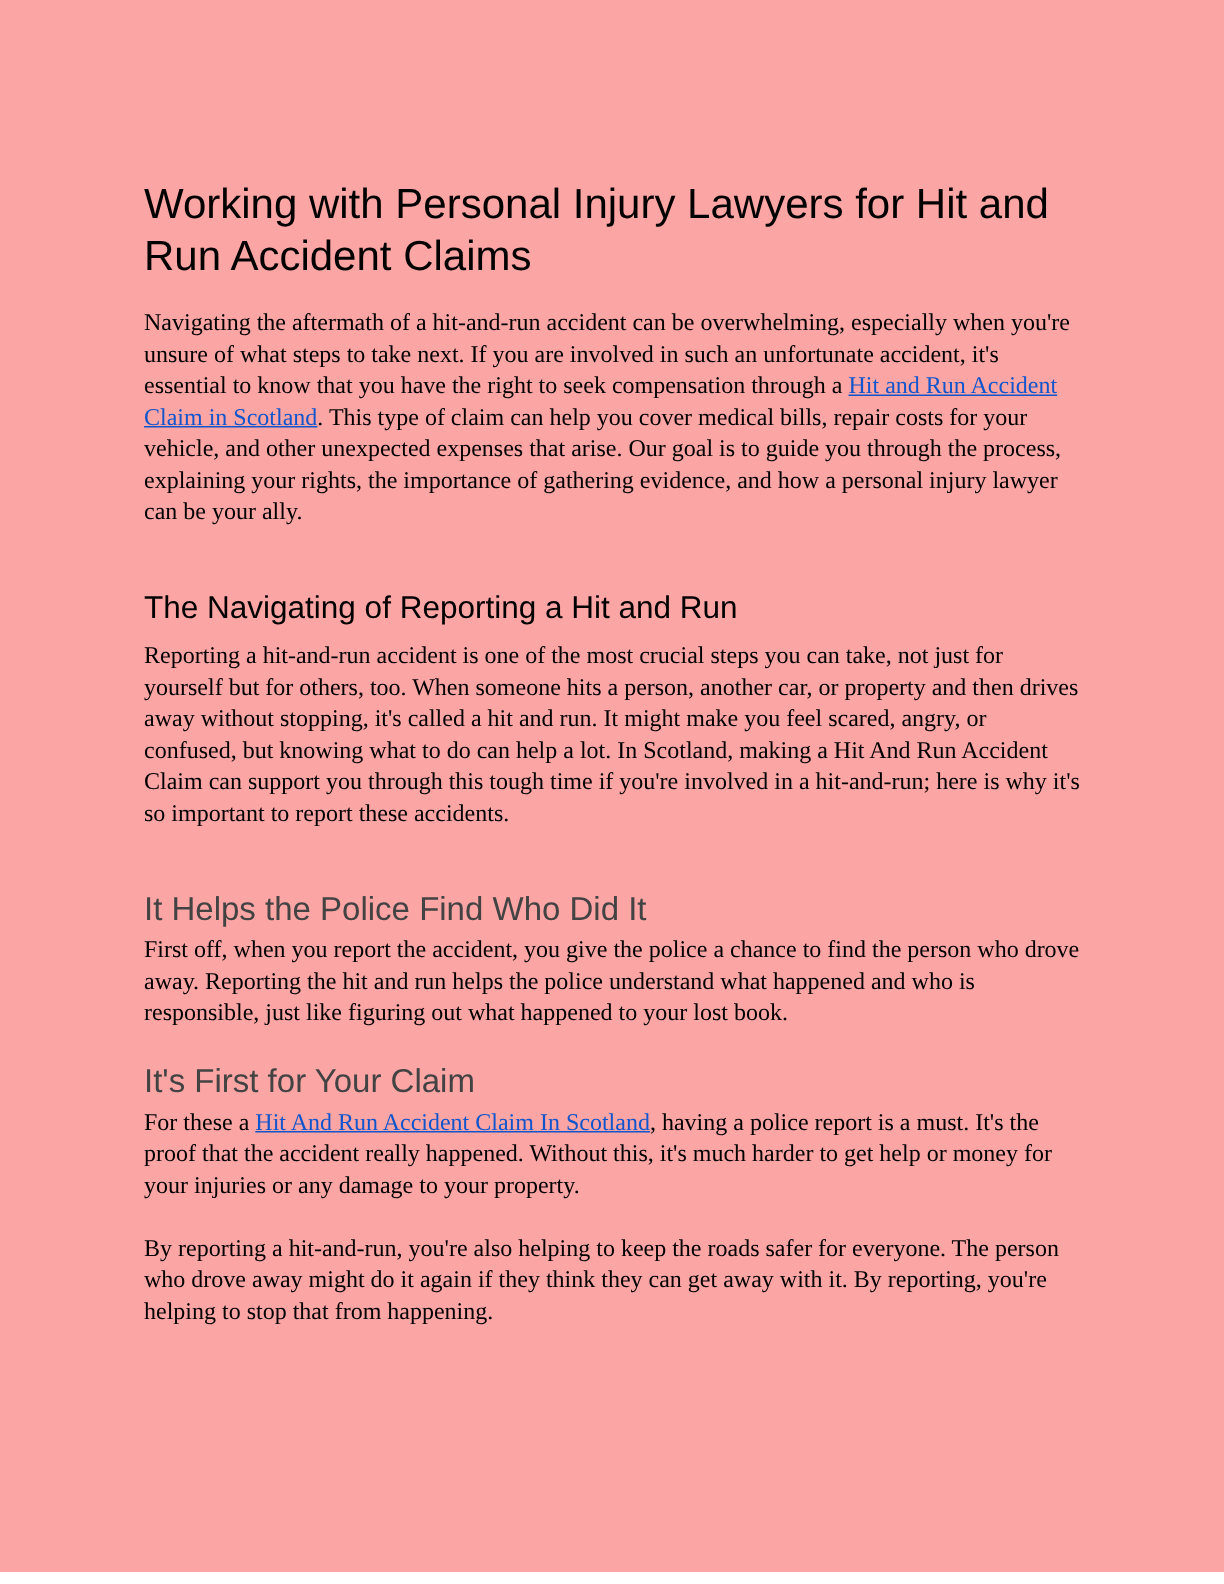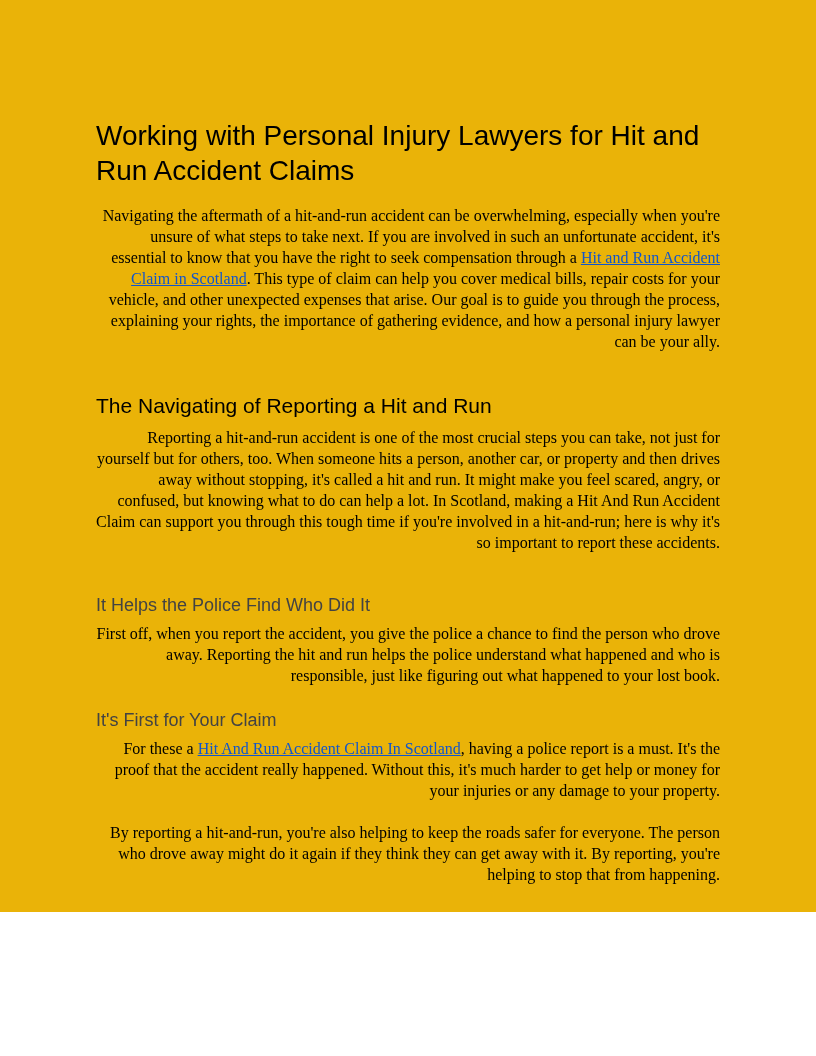--- a/index.html
+++ b/index.html
@@ -3,61 +3,60 @@
 <meta charset="utf-8">
 <style>
   html, body {
     margin: 0;
     padding: 0;
     background: #ffffff;
   }
   .page {
     position: relative;
     width: 816px;
-    height: 912px;
+    height: 1048px;
     box-sizing: border-box;
     padding: 118px 96px 0 96px;
-    background: #eab308;
+    background: #fca5a5;
     overflow: hidden;
   }
   .doc-title {
     font-family: "Liberation Sans", sans-serif;
     font-size: 28px;
     line-height: 35px;
     font-weight: 400;
     color: #000000;
     margin: 0 0 17px 0;
   }
   .doc-h2 {
     font-family: "Liberation Sans", sans-serif;
     font-size: 21px;
     line-height: 26px;
     font-weight: 400;
     color: #000000;
     margin: 41px 0 8px 0;
   }
   .doc-h3 {
     font-family: "Liberation Sans", sans-serif;
-    font-size: 18px;
+    font-size: 22px;
     line-height: 23px;
     font-weight: 400;
     color: #434343;
     margin: 23px 0 6px 0;
   }
   .doc-h3.extra-space {
     margin-top: 41px;
   }
   .doc-p {
     font-family: "Liberation Serif", serif;
     font-size: 16px;
     line-height: 21px;
     font-weight: 400;
     color: #000000;
     margin: 0 0 21px 0;
-    text-align: right;
   }
   .doc-link {
     color: #1155cc;
     text-decoration: underline;
     cursor: pointer;
   }
 </style>
 </head>
 <body>
 

